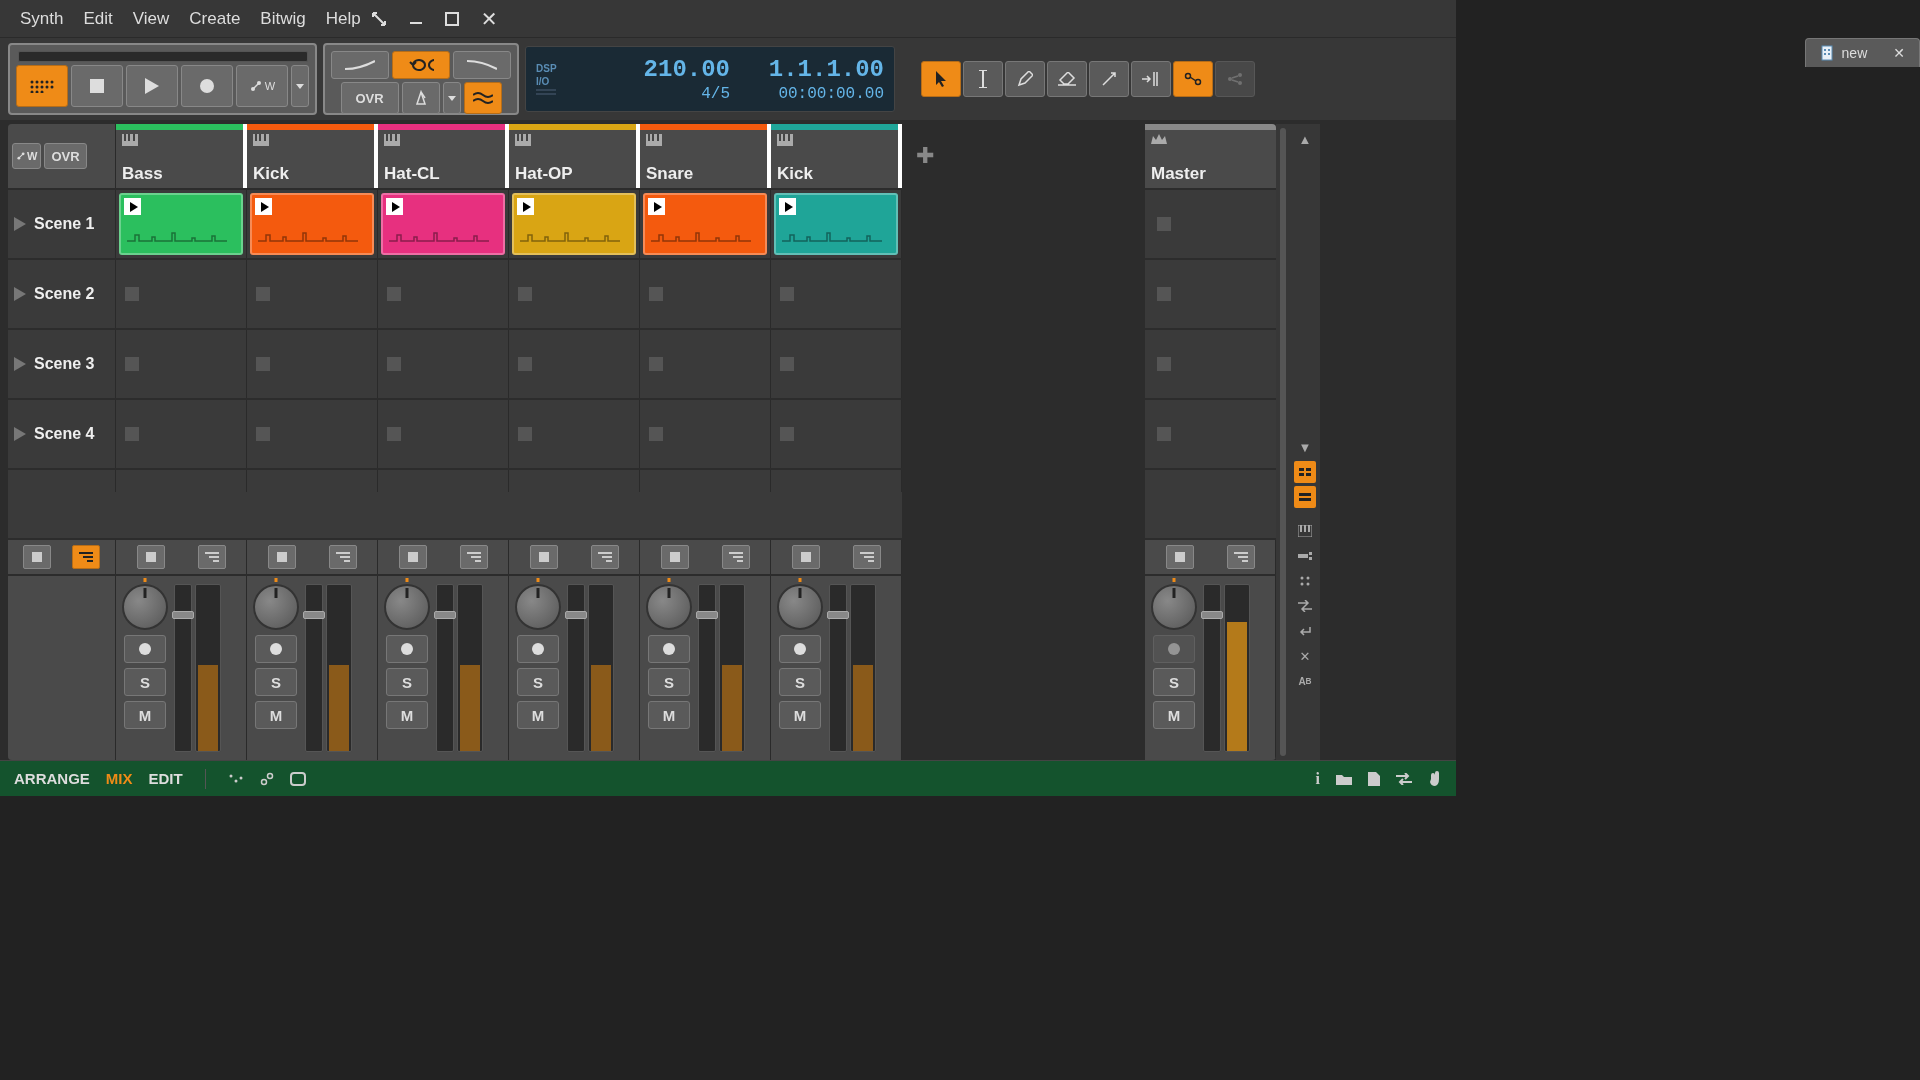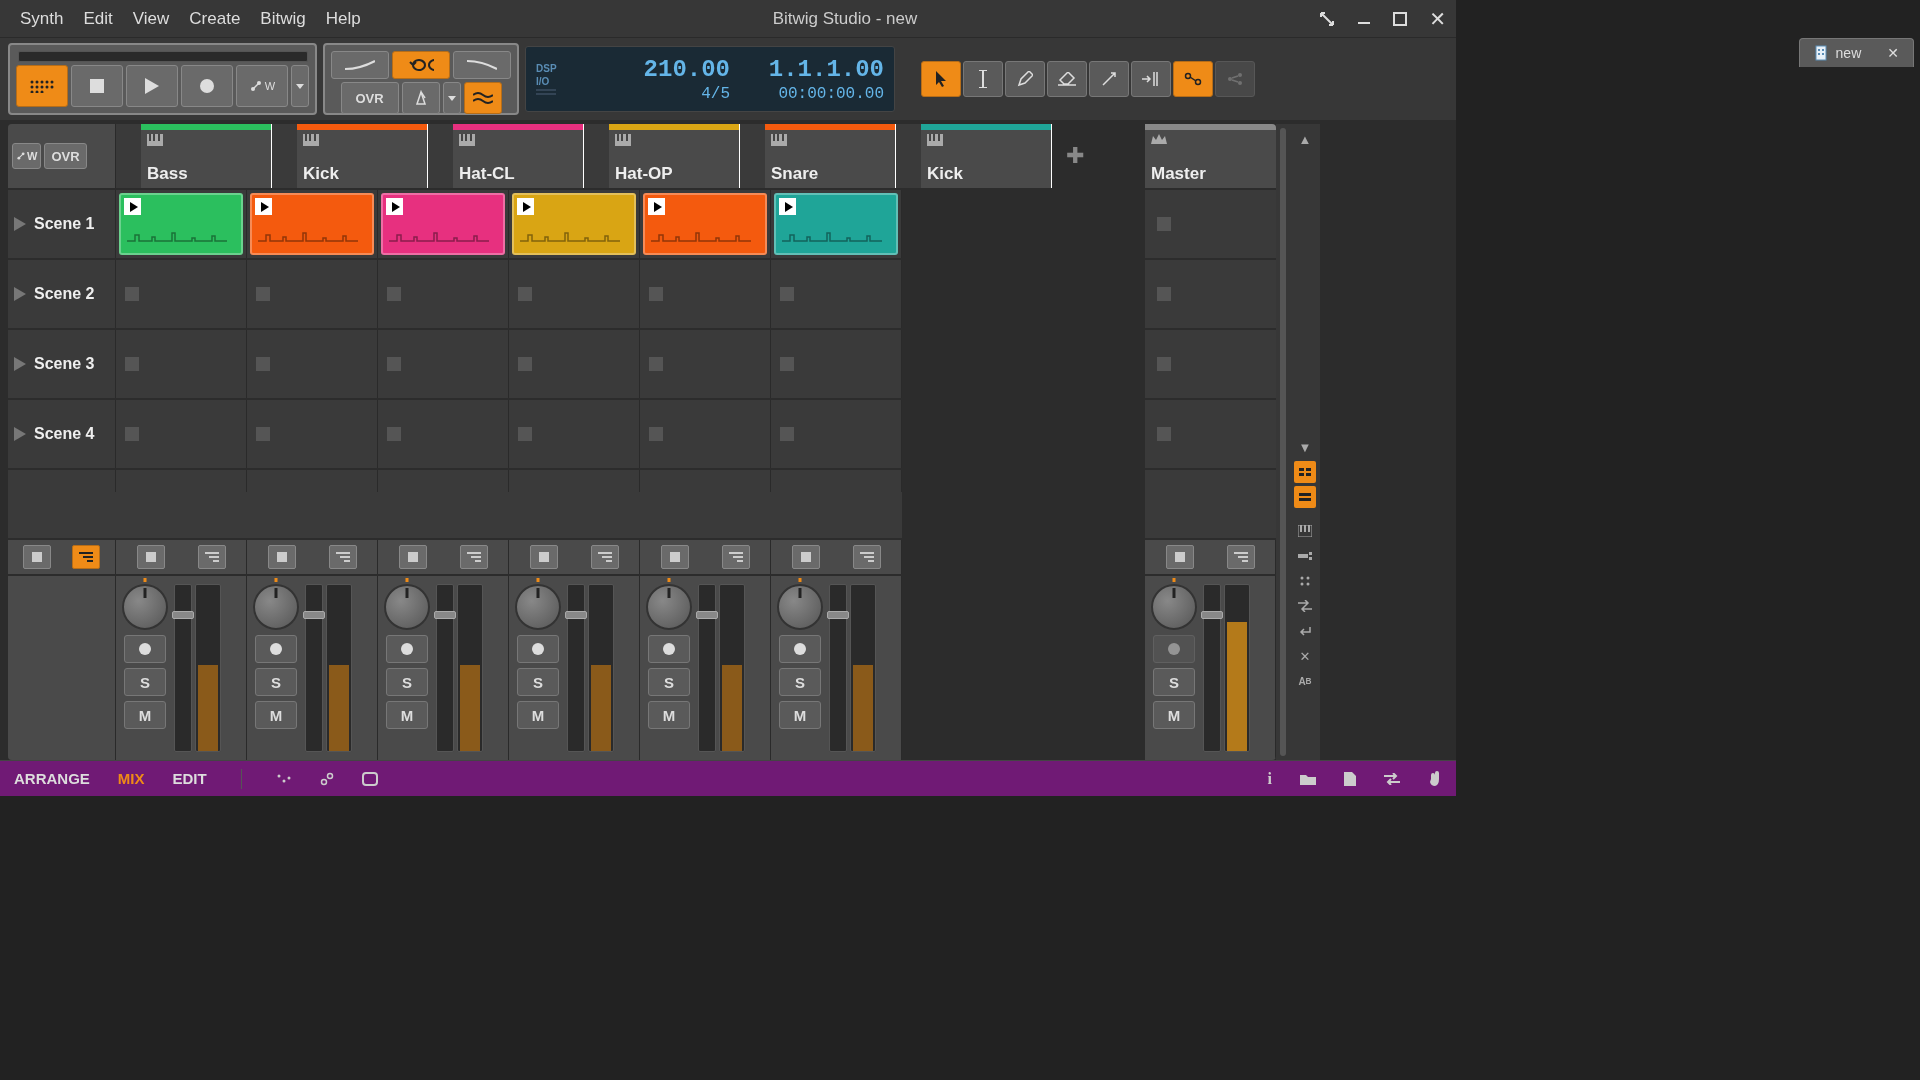--- a/index.html
+++ b/index.html
@@ -32,33 +32,33 @@
     .display-panel { background: #1a2a35; border: 1px solid #444; border-radius: 3px; height: 66px; display: flex; padding: 4px 10px; width: 370px; gap: 10px; }
     .display-col { display: flex; flex-direction: column; justify-content: center; gap: 2px; }
     .display-label { color: #5a8db5; font-size: 10px; font-weight: bold; }
     .display-value { color: #64b5e8; font-family: 'Courier New', monospace; font-size: 24px; font-weight: bold; }
     .display-sub { color: #64b5e8; font-family: 'Courier New', monospace; font-size: 16px; }
     
     .tools-panel { display: flex; gap: 2px; border: none; background: transparent; }
     .tool-btn { width: 40px; height: 36px; background: #5a5a5a; border: 1px solid #777; border-radius: 3px; cursor: pointer; display: flex; align-items: center; justify-content: center; }
     .tool-btn.orange { background: #ef8b17; border-color: #b66d18; }
     
-    .tab-area { position: absolute; right: 6px; top: 38px; display: flex; padding-left: 16px; }
+    .tab-area { position: absolute; right: 0; top: 38px; display: flex; padding-left: 16px; }
     .tab { background: #5a5a5a; border: 1px solid #777; border-bottom: none; border-radius: 4px 4px 0 0; padding: 6px 14px; display: flex; align-items: center; gap: 6px; font-size: 14px; }
     .tab .close { cursor: pointer; font-size: 14px; margin-left: 20px; }
     
     
     .main-area { display: flex; height: 640px; background: #2c2c2c; padding: 4px 0 0 8px; }
     
     .clip-grid { flex: 1; display: flex; flex-direction: column; background: #3a3a3a; border-radius: 4px; overflow: hidden; max-width: 1268px; }
     
     
     .track-headers { display: flex; height: 64px; }
     .scene-header-cell { width: 108px; background: #4a4a4a; border-right: 1px solid #2a2a2a; display: flex; align-items: center; padding: 12px 4px; gap: 3px; }
-    .track-header-cell { width: 131px; display: flex; flex-direction: column; border-right: 1px solid #ffffff; margin-left: 25px; }
+    .track-header-cell { width: 131px; display: flex; flex-direction: column; border-right: 4px solid #ffffff; }
     .track-color-bar { height: 6px; }
     .track-header-body { flex: 1; background: #4a4a4a; display: flex; flex-direction: column; justify-content: space-between; padding: 4px 6px; }
     .track-icon { color: #aaa; }
     .track-name { color: #eee; font-size: 17px; font-weight: bold; }
     .add-track-cell { flex: 1; background: #2c2c2c; display: flex; align-items: center; padding-left: 14px; }
     .add-track-btn { color: #888; font-size: 22px; cursor: pointer; }
     .master-header-cell { width: 131px; display: flex; flex-direction: column; }
     
     
     .scene-rows { display: flex; flex-direction: column; }
@@ -105,41 +105,40 @@
     .meter { width: 26px; height: 100%; background: #2a2a2a; border: 1px solid #555; border-radius: 2px; position: relative; overflow: hidden; }
     .meter-fill { position: absolute; bottom: 0; left: 2px; right: 2px; background: #8a5a1a; }
     
     
     .right-sidebar { width: 30px; background: #373737; display: flex; flex-direction: column; align-items: center; padding-top: 4px; gap: 3px; }
     .side-btn { width: 22px; height: 22px; display: flex; align-items: center; justify-content: center; cursor: pointer; color: #aaa; border-radius: 2px; }
     .side-btn.orange { background: #ef8b17; color: #222; }
     .side-gap { height: 280px; }
     
     
-    .bottom-bar { height: 36px; background: #701a75; display: flex; align-items: center; padding: 0 14px; gap: 28px; border-top: 1px solid #444; }
+    .bottom-bar { height: 36px; background: #14532d; display: flex; align-items: center; padding: 0 14px; gap: 16px; border-top: 1px solid #444; }
     .bottom-tab { font-size: 15px; font-weight: bold; cursor: pointer; color: #ddd; }
     .bottom-tab.active { color: #ef8b17; }
     .bottom-divider { width: 1px; height: 20px; background: #555; margin: 0 6px; }
     .bottom-icon { cursor: pointer; color: #ccc; font-size: 16px; }
     .bottom-spacer { flex: 1; }
     
     
     svg { display: block; }
   </style>
 </head>
 <body>
 
 <div class="menubar">
   <div class="menu-item">Synth</div>
   <div class="menu-item">Edit</div>
   <div class="menu-item">View</div>
   <div class="menu-item">Create</div>
   <div class="menu-item">Bitwig</div>
   <div class="menu-item">Help</div>
-  <div class="title">Bitwig Studio - new</div>
   <div class="win-controls">
     <span>
         <svg width="16" height="16" viewBox="0 0 16 16">
           <path d="M2 2 L8 8 M2 2 L2 6 M2 2 L6 2 M14 14 L8 8 M14 14 L14 10 M14 14 L10 14" stroke="#ddd" stroke-width="2" fill="none"></path>
         </svg>
       </span>
     <span>
         <svg width="14" height="14" viewBox="0 0 14 14">
           <rect x="1" y="10" width="12" height="2" fill="#ddd"></rect>
         </svg>

